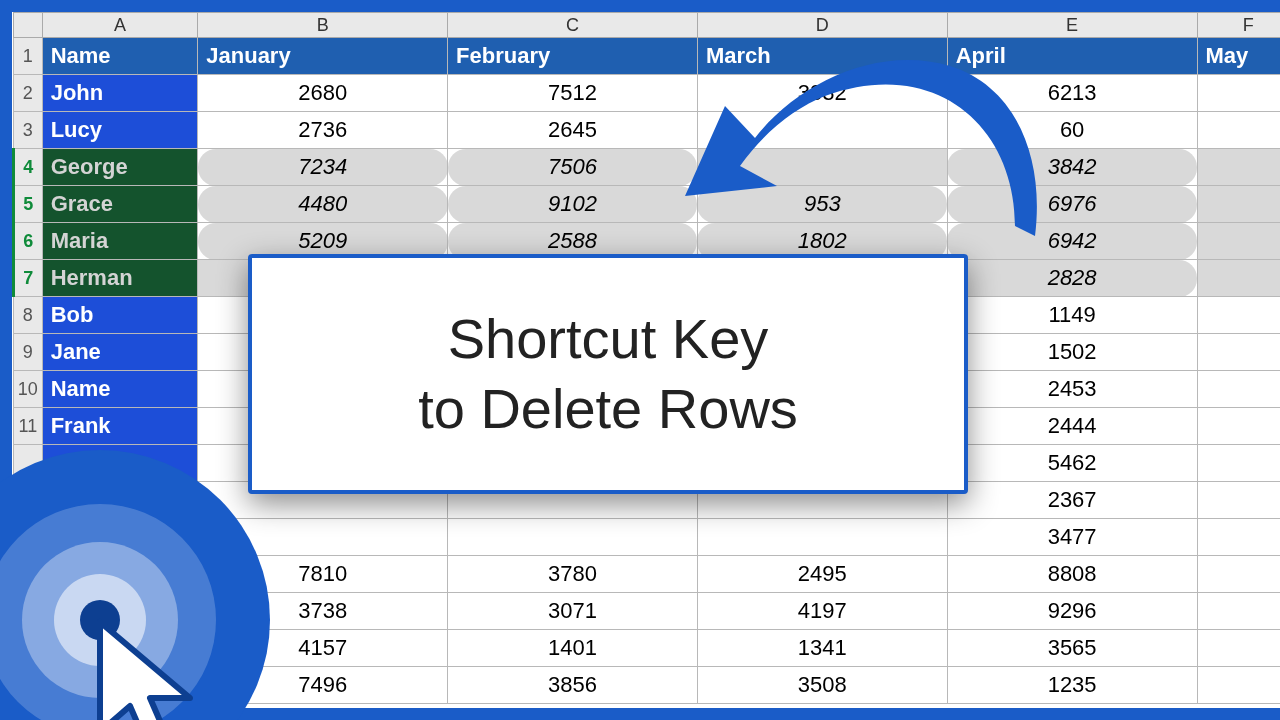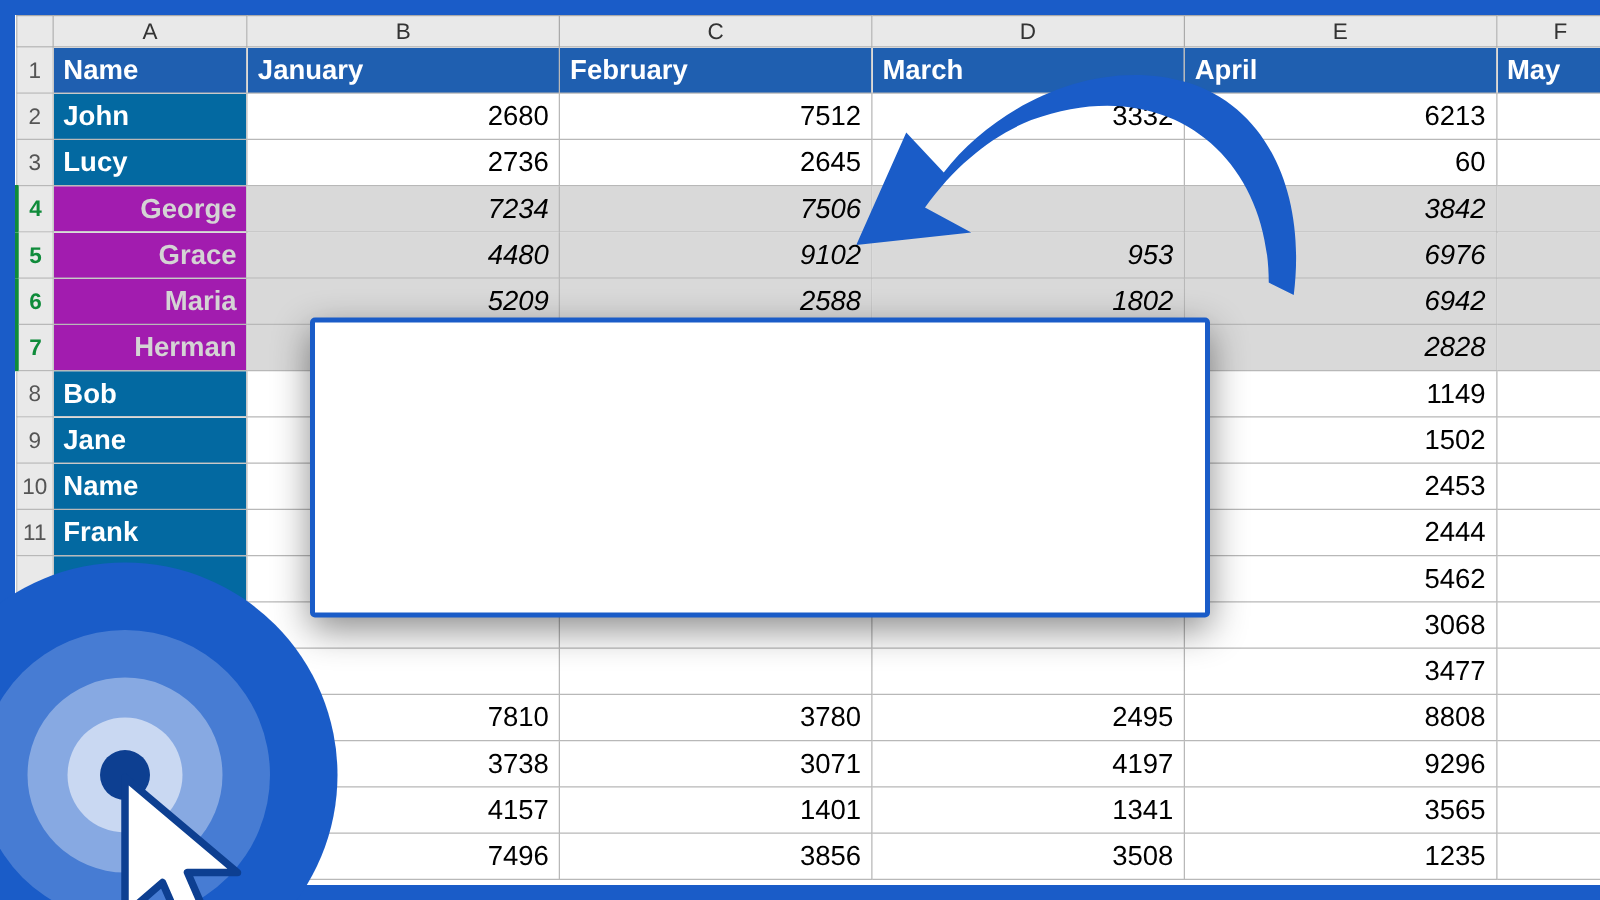--- a/index.html
+++ b/index.html
@@ -23,28 +23,28 @@
   
   .colhdr td { background: #e9e9e9; text-align: center; color: #333; font-size: 18px; height: 24px; line-height: 24px; border-color:#aaa; }
   .colhdr td.corner { background: #e9e9e9; }
 
   
   td.rownum { background: #e9e9e9; text-align: center; color: #555; font-size: 18px; padding: 0; }
 
   
   tr.header td.data { background: #1f5fb0; color: #fff; font-weight: bold; text-align: left; }
   
-  td.name { background: #0369a1; color: #fff; font-weight: bold; text-align: left; }
-  
-  td.num { text-align: right; }
+  td.name { background: #1d4ed8; color: #fff; font-weight: bold; text-align: left; }
+  
+  td.num { text-align: center; border-radius: 18px; }
 
   
   tr.sel td.rownum { border-left: 3px solid #0f8b3a; color: #0f8b3a; font-weight: bold; }
   tr.sel td.num, tr.sel td.blank { background: #d9d9d9; font-style: italic; }
-  tr.sel td.name { background: #a21caf; color: #d4d4d4; text-align: right; }
+  tr.sel td.name { background: #14532d; color: #d4d4d4; }
 
   
   .callout {
     position: absolute;
     left: 248px; top: 254px;
     width: 720px; height: 240px;
     background: #fff;
     border: 4px solid #1a5cc8;
     border-radius: 4px;
     box-shadow: 0 10px 30px rgba(0,0,0,0.45);
@@ -203,21 +203,21 @@
           <td class="blank"></td>
           <td class="num">5462</td>
           <td class="blank"></td>
         </tr>
         <tr>
           <td class="rownum"></td>
           <td class="name"></td>
           <td class="blank"></td>
           <td class="blank"></td>
           <td class="blank"></td>
-          <td class="num">3068</td>
+          <td class="num">2367</td>
           <td class="blank"></td>
         </tr>
         <tr>
           <td class="rownum"></td>
           <td class="name"></td>
           <td class="blank"></td>
           <td class="blank"></td>
           <td class="blank"></td>
           <td class="num">3477</td>
           <td class="blank"></td>
@@ -261,21 +261,22 @@
       </tbody>
   </table>
 </div>
 
 <svg class="arrow" viewBox="0 0 360 260">
   <path d="M 330 190 C 330 90, 250 20, 140 60 C 110 72, 80 95, 55 130 L 92 150 L 0 160 L 40 70 L 70 102 C 110 50, 190 8, 265 30 C 330 50, 360 120, 350 200 Z" fill="#1a5cc8"></path>
 </svg>
 
 <div class="callout">
   <div class="txt">
-    <br>
+    <span>Shortcut Key</span><br>
+    <span>to Delete Rows</span>
   </div>
 </div>
 
 <div class="logo-corner">
   <div class="ring r1"></div>
   <div class="ring r2"></div>
   <div class="ring r3"></div>
   <div class="ring r4"></div>
   <svg class="cursor" viewBox="0 0 60 80">
     <path d="M5 5 L5 60 L20 47 L30 70 L40 66 L30 43 L50 43 Z" fill="#fff" stroke="#0d3f91" stroke-width="3" stroke-linejoin="round"></path>

